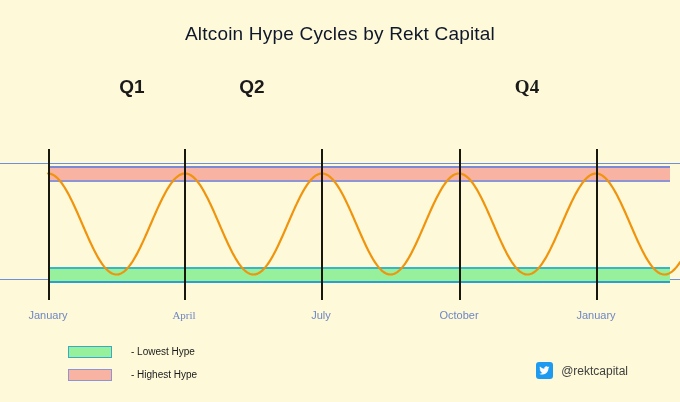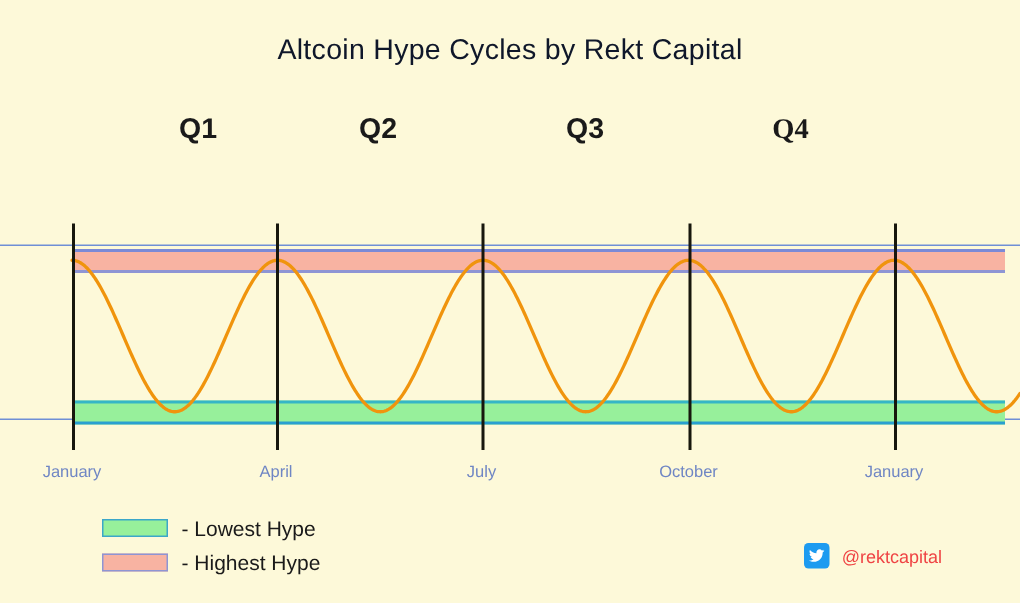--- a/index.html
+++ b/index.html
@@ -128,22 +128,22 @@
   }
   .legend-swatch.low {
     background: #97f09b;
     border: 1px solid #3ba7c9;
   }
   .legend-swatch.high {
     background: #f8b3a2;
     border: 1px solid #8e95d4;
   }
   .legend-text {
-    margin-left: 9px;
-    font-size: 14px;
+    margin-left: 19px;
+    font-size: 10px;
     color: #1a1a1a;
     white-space: nowrap;
   }
 
   
   #credit {
     position: absolute;
     right: 52px;
     top: 362px;
     display: flex;
@@ -154,34 +154,33 @@
     height: 17px;
     background: #1d9bf0;
     border-radius: 3px;
     display: flex;
     align-items: center;
     justify-content: center;
   }
   #credit-handle {
     margin-left: 8px;
     font-size: 12px;
-    color: #ef4444;
+    color: #404040;
     white-space: nowrap;
   }
 </style>
 </head>
 <body>
 
 <div id="chart-root">
 
   <div id="chart-title">Altcoin Hype Cycles by Rekt Capital</div>
 
   <div class="quarter-label" style="left:132px;">Q1</div>
   <div class="quarter-label" style="left:252px;">Q2</div>
-  <div class="quarter-label" style="left:390px;">Q3</div>
   <div class="quarter-label" style="left:527px;font-family:Liberation Serif, serif;">Q4</div>
 
   <div id="plot-area">
 
     <div class="guide-line" style="top:147px;"></div>
     <div class="guide-line" style="top:263px;"></div>
 
     <div class="band band-high" style="left:48px; top:150px; width:622px; height:16px;"></div>
 
     <div class="band band-low" style="left:48px; top:251px; width:622px; height:16px;"></div>
@@ -190,21 +189,21 @@
       <path id="wave-path" fill="none" stroke="#f0940d" stroke-width="2.2" stroke-linecap="round" stroke-linejoin="round" d="M48.00 157.50L48.80 157.53L49.60 157.64L50.40 157.81L51.20 158.04L52.00 158.35L52.80 158.72L53.60 159.16L54.40 159.66L55.20 160.23L56.00 160.86L56.80 161.56L57.60 162.32L58.40 163.14L59.20 164.02L60.00 164.96L60.80 165.95L61.60 167.01L62.40 168.12L63.20 169.28L64.00 170.50L64.80 171.76L65.60 173.08L66.40 174.44L67.20 175.85L68.00 177.30L68.80 178.79L69.60 180.32L70.40 181.89L71.20 183.49L72.00 185.13L72.80 186.79L73.60 188.49L74.40 190.21L75.20 191.95L76.00 193.72L76.80 195.51L77.60 197.31L78.40 199.13L79.20 200.96L80.00 202.80L80.80 204.64L81.60 206.49L82.40 208.35L83.20 210.20L84.00 212.05L84.80 213.89L85.60 215.73L86.40 217.55L87.20 219.37L88.00 221.16L88.80 222.94L89.60 224.70L90.40 226.44L91.20 228.15L92.00 229.84L92.80 231.49L93.60 233.12L94.40 234.71L95.20 236.26L96.00 237.78L96.80 239.25L97.60 240.69L98.40 242.08L99.20 243.42L100.00 244.72L100.80 245.96L101.60 247.16L102.40 248.30L103.20 249.39L104.00 250.43L104.80 251.40L105.60 252.32L106.40 253.18L107.20 253.98L108.00 254.71L108.80 255.38L109.60 255.99L110.40 256.54L111.20 257.02L112.00 257.43L112.80 257.77L113.60 258.05L114.40 258.27L115.20 258.41L116.00 258.49L116.80 258.50L117.60 258.44L118.40 258.31L119.20 258.11L120.00 257.85L120.80 257.52L121.60 257.12L122.40 256.66L123.20 256.13L124.00 255.54L124.80 254.89L125.60 254.17L126.40 253.38L127.20 252.54L128.00 251.64L128.80 250.68L129.60 249.66L130.40 248.58L131.20 247.45L132.00 246.27L132.80 245.03L133.60 243.75L134.40 242.42L135.20 241.04L136.00 239.62L136.80 238.15L137.60 236.64L138.40 235.10L139.20 233.52L140.00 231.90L140.80 230.25L141.60 228.58L142.40 226.87L143.20 225.14L144.00 223.38L144.80 221.61L145.60 219.82L146.40 218.01L147.20 216.19L148.00 214.35L148.80 212.51L149.60 210.66L150.40 208.81L151.20 206.96L152.00 205.11L152.80 203.26L153.60 201.42L154.40 199.59L155.20 197.76L156.00 195.96L156.80 194.17L157.60 192.39L158.40 190.64L159.20 188.92L160.00 187.21L160.80 185.54L161.60 183.90L162.40 182.28L163.20 180.71L164.00 179.17L164.80 177.66L165.60 176.20L166.40 174.79L167.20 173.41L168.00 172.09L168.80 170.81L169.60 169.58L170.40 168.40L171.20 167.28L172.00 166.21L172.80 165.20L173.60 164.25L174.40 163.35L175.20 162.52L176.00 161.74L176.80 161.03L177.60 160.38L178.40 159.80L179.20 159.28L180.00 158.82L180.80 158.43L181.60 158.11L182.40 157.86L183.20 157.67L184.00 157.55L184.80 157.50L185.60 157.52L186.40 157.60L187.20 157.76L188.00 157.98L188.80 158.26L189.60 158.62L190.40 159.04L191.20 159.53L192.00 160.08L192.80 160.70L193.60 161.38L194.40 162.12L195.20 162.93L196.00 163.79L196.80 164.72L197.60 165.70L198.40 166.74L199.20 167.84L200.00 168.99L200.80 170.19L201.60 171.44L202.40 172.74L203.20 174.09L204.00 175.49L204.80 176.93L205.60 178.41L206.40 179.93L207.20 181.49L208.00 183.09L208.80 184.71L209.60 186.37L210.40 188.06L211.20 189.78L212.00 191.52L212.80 193.28L213.60 195.06L214.40 196.86L215.20 198.67L216.00 200.50L216.80 202.34L217.60 204.18L218.40 206.03L219.20 207.88L220.00 209.74L220.80 211.59L221.60 213.43L222.40 215.27L223.20 217.10L224.00 218.91L224.80 220.72L225.60 222.50L226.40 224.26L227.20 226.01L228.00 227.73L228.80 229.42L229.60 231.08L230.40 232.71L231.20 234.31L232.00 235.88L232.80 237.40L233.60 238.89L234.40 240.33L235.20 241.73L236.00 243.09L236.80 244.40L237.60 245.66L238.40 246.87L239.20 248.02L240.00 249.13L240.80 250.17L241.60 251.16L242.40 252.10L243.20 252.97L244.00 253.78L244.80 254.53L245.60 255.22L246.40 255.85L247.20 256.41L248.00 256.90L248.80 257.33L249.60 257.69L250.40 257.99L251.20 258.22L252.00 258.38L252.80 258.47L253.60 258.50L254.40 258.46L255.20 258.35L256.00 258.17L256.80 257.92L257.60 257.61L258.40 257.23L259.20 256.78L260.00 256.27L260.80 255.70L261.60 255.06L262.40 254.35L263.20 253.58L264.00 252.76L264.80 251.87L265.60 250.92L266.40 249.92L267.20 248.86L268.00 247.74L268.80 246.57L269.60 245.35L270.40 244.08L271.20 242.75L272.00 241.39L272.80 239.98L273.60 238.52L274.40 237.02L275.20 235.49L276.00 233.92L276.80 232.31L277.60 230.67L278.40 229.00L279.20 227.30L280.00 225.57L280.80 223.83L281.60 222.06L282.40 220.27L283.20 218.46L284.00 216.64L284.80 214.81L285.60 212.97L286.40 211.12L287.20 209.27L288.00 207.42L288.80 205.57L289.60 203.72L290.40 201.88L291.20 200.04L292.00 198.22L292.80 196.41L293.60 194.61L294.40 192.84L295.20 191.08L296.00 189.35L296.80 187.64L297.60 185.95L298.40 184.30L299.20 182.68L300.00 181.10L300.80 179.55L301.60 178.04L302.40 176.57L303.20 175.14L304.00 173.75L304.80 172.41L305.60 171.12L306.40 169.88L307.20 168.69L308.00 167.56L308.80 166.47L309.60 165.45L310.40 164.48L311.20 163.57L312.00 162.72L312.80 161.93L313.60 161.20L314.40 160.54L315.20 159.94L316.00 159.40L316.80 158.93L317.60 158.52L318.40 158.19L319.20 157.92L320.00 157.71L320.80 157.58L321.60 157.51L322.40 157.51L323.20 157.58L324.00 157.71L324.80 157.92L325.60 158.19L326.40 158.52L327.20 158.93L328.00 159.40L328.80 159.94L329.60 160.54L330.40 161.20L331.20 161.93L332.00 162.72L332.80 163.57L333.60 164.48L334.40 165.45L335.20 166.47L336.00 167.56L336.80 168.69L337.60 169.88L338.40 171.12L339.20 172.41L340.00 173.75L340.80 175.14L341.60 176.57L342.40 178.04L343.20 179.55L344.00 181.10L344.80 182.68L345.60 184.30L346.40 185.95L347.20 187.64L348.00 189.35L348.80 191.08L349.60 192.84L350.40 194.61L351.20 196.41L352.00 198.22L352.80 200.04L353.60 201.88L354.40 203.72L355.20 205.57L356.00 207.42L356.80 209.27L357.60 211.12L358.40 212.97L359.20 214.81L360.00 216.64L360.80 218.46L361.60 220.27L362.40 222.06L363.20 223.83L364.00 225.57L364.80 227.30L365.60 229.00L366.40 230.67L367.20 232.31L368.00 233.92L368.80 235.49L369.60 237.02L370.40 238.52L371.20 239.98L372.00 241.39L372.80 242.75L373.60 244.08L374.40 245.35L375.20 246.57L376.00 247.74L376.80 248.86L377.60 249.92L378.40 250.92L379.20 251.87L380.00 252.76L380.80 253.58L381.60 254.35L382.40 255.06L383.20 255.70L384.00 256.27L384.80 256.78L385.60 257.23L386.40 257.61L387.20 257.92L388.00 258.17L388.80 258.35L389.60 258.46L390.40 258.50L391.20 258.47L392.00 258.38L392.80 258.22L393.60 257.99L394.40 257.69L395.20 257.33L396.00 256.90L396.80 256.41L397.60 255.85L398.40 255.22L399.20 254.53L400.00 253.78L400.80 252.97L401.60 252.10L402.40 251.16L403.20 250.17L404.00 249.13L404.80 248.02L405.60 246.87L406.40 245.66L407.20 244.40L408.00 243.09L408.80 241.73L409.60 240.33L410.40 238.89L411.20 237.40L412.00 235.88L412.80 234.31L413.60 232.71L414.40 231.08L415.20 229.42L416.00 227.73L416.80 226.01L417.60 224.26L418.40 222.50L419.20 220.72L420.00 218.91L420.80 217.10L421.60 215.27L422.40 213.43L423.20 211.59L424.00 209.74L424.80 207.88L425.60 206.03L426.40 204.18L427.20 202.34L428.00 200.50L428.80 198.67L429.60 196.86L430.40 195.06L431.20 193.28L432.00 191.52L432.80 189.78L433.60 188.06L434.40 186.37L435.20 184.71L436.00 183.09L436.80 181.49L437.60 179.93L438.40 178.41L439.20 176.93L440.00 175.49L440.80 174.09L441.60 172.74L442.40 171.44L443.20 170.19L444.00 168.99L444.80 167.84L445.60 166.74L446.40 165.70L447.20 164.72L448.00 163.79L448.80 162.93L449.60 162.12L450.40 161.38L451.20 160.70L452.00 160.08L452.80 159.53L453.60 159.04L454.40 158.62L455.20 158.26L456.00 157.98L456.80 157.76L457.60 157.60L458.40 157.52L459.20 157.50L460.00 157.55L460.80 157.67L461.60 157.86L462.40 158.11L463.20 158.43L464.00 158.82L464.80 159.28L465.60 159.80L466.40 160.38L467.20 161.03L468.00 161.74L468.80 162.52L469.60 163.35L470.40 164.25L471.20 165.20L472.00 166.21L472.80 167.28L473.60 168.40L474.40 169.58L475.20 170.81L476.00 172.09L476.80 173.41L477.60 174.79L478.40 176.20L479.20 177.66L480.00 179.17L480.80 180.71L481.60 182.28L482.40 183.90L483.20 185.54L484.00 187.21L484.80 188.92L485.60 190.64L486.40 192.39L487.20 194.17L488.00 195.96L488.80 197.76L489.60 199.59L490.40 201.42L491.20 203.26L492.00 205.11L492.80 206.96L493.60 208.81L494.40 210.66L495.20 212.51L496.00 214.35L496.80 216.19L497.60 218.01L498.40 219.82L499.20 221.61L500.00 223.38L500.80 225.14L501.60 226.87L502.40 228.58L503.20 230.25L504.00 231.90L504.80 233.52L505.60 235.10L506.40 236.64L507.20 238.15L508.00 239.62L508.80 241.04L509.60 242.42L510.40 243.75L511.20 245.03L512.00 246.27L512.80 247.45L513.60 248.58L514.40 249.66L515.20 250.68L516.00 251.64L516.80 252.54L517.60 253.38L518.40 254.17L519.20 254.89L520.00 255.54L520.80 256.13L521.60 256.66L522.40 257.12L523.20 257.52L524.00 257.85L524.80 258.11L525.60 258.31L526.40 258.44L527.20 258.50L528.00 258.49L528.80 258.41L529.60 258.27L530.40 258.05L531.20 257.77L532.00 257.43L532.80 257.02L533.60 256.54L534.40 255.99L535.20 255.38L536.00 254.71L536.80 253.98L537.60 253.18L538.40 252.32L539.20 251.40L540.00 250.43L540.80 249.39L541.60 248.30L542.40 247.16L543.20 245.96L544.00 244.72L544.80 243.42L545.60 242.08L546.40 240.69L547.20 239.25L548.00 237.78L548.80 236.26L549.60 234.71L550.40 233.12L551.20 231.49L552.00 229.84L552.80 228.15L553.60 226.44L554.40 224.70L555.20 222.94L556.00 221.16L556.80 219.37L557.60 217.55L558.40 215.73L559.20 213.89L560.00 212.05L560.80 210.20L561.60 208.35L562.40 206.49L563.20 204.64L564.00 202.80L564.80 200.96L565.60 199.13L566.40 197.31L567.20 195.51L568.00 193.72L568.80 191.95L569.60 190.21L570.40 188.49L571.20 186.79L572.00 185.13L572.80 183.49L573.60 181.89L574.40 180.32L575.20 178.79L576.00 177.30L576.80 175.85L577.60 174.44L578.40 173.08L579.20 171.76L580.00 170.50L580.80 169.28L581.60 168.12L582.40 167.01L583.20 165.95L584.00 164.96L584.80 164.02L585.60 163.14L586.40 162.32L587.20 161.56L588.00 160.86L588.80 160.23L589.60 159.66L590.40 159.16L591.20 158.72L592.00 158.35L592.80 158.04L593.60 157.81L594.40 157.64L595.20 157.53L596.00 157.50L596.80 157.53L597.60 157.64L598.40 157.81L599.20 158.04L600.00 158.35L600.80 158.72L601.60 159.16L602.40 159.66L603.20 160.23L604.00 160.86L604.80 161.56L605.60 162.32L606.40 163.14L607.20 164.02L608.00 164.96L608.80 165.95L609.60 167.01L610.40 168.12L611.20 169.28L612.00 170.50L612.80 171.76L613.60 173.08L614.40 174.44L615.20 175.85L616.00 177.30L616.80 178.79L617.60 180.32L618.40 181.89L619.20 183.49L620.00 185.13L620.80 186.79L621.60 188.49L622.40 190.21L623.20 191.95L624.00 193.72L624.80 195.51L625.60 197.31L626.40 199.13L627.20 200.96L628.00 202.80L628.80 204.64L629.60 206.49L630.40 208.35L631.20 210.20L632.00 212.05L632.80 213.89L633.60 215.73L634.40 217.55L635.20 219.37L636.00 221.16L636.80 222.94L637.60 224.70L638.40 226.44L639.20 228.15L640.00 229.84L640.80 231.49L641.60 233.12L642.40 234.71L643.20 236.26L644.00 237.78L644.80 239.25L645.60 240.69L646.40 242.08L647.20 243.42L648.00 244.72L648.80 245.96L649.60 247.16L650.40 248.30L651.20 249.39L652.00 250.43L652.80 251.40L653.60 252.32L654.40 253.18L655.20 253.98L656.00 254.71L656.80 255.38L657.60 255.99L658.40 256.54L659.20 257.02L660.00 257.43L660.80 257.77L661.60 258.05L662.40 258.27L663.20 258.41L664.00 258.49L664.80 258.50L665.60 258.44L666.40 258.31L667.20 258.11L668.00 257.85L668.80 257.52L669.60 257.12L670.40 256.66L671.20 256.13L672.00 255.54L672.80 254.89L673.60 254.17L674.40 253.38L675.20 252.54L676.00 251.64L676.80 250.68L677.60 249.66L678.40 248.58L679.20 247.45L680.00 246.27"></path>
     </svg>
 
     <div class="vline" style="left:48px;  top:133px; height:151px;"></div>
     <div class="vline" style="left:184px; top:133px; height:151px;"></div>
     <div class="vline" style="left:321px; top:133px; height:151px;"></div>
     <div class="vline" style="left:459px; top:133px; height:151px;"></div>
     <div class="vline" style="left:596px; top:133px; height:151px;"></div>
 
     <div class="month-label" style="left:48px;">January</div>
-    <div class="month-label" style="left:184px;">April</div>
+    <div class="month-label" style="left:184px;font-family:Liberation Serif, serif;">April</div>
     <div class="month-label" style="left:321px;">July</div>
     <div class="month-label" style="left:459px;">October</div>
     <div class="month-label" style="left:596px;">January</div>
 
   </div>
 
   <div id="legend">
     <div class="legend-row">
       <div class="legend-swatch low"></div>
       <div class="legend-text">- Lowest Hype</div>

